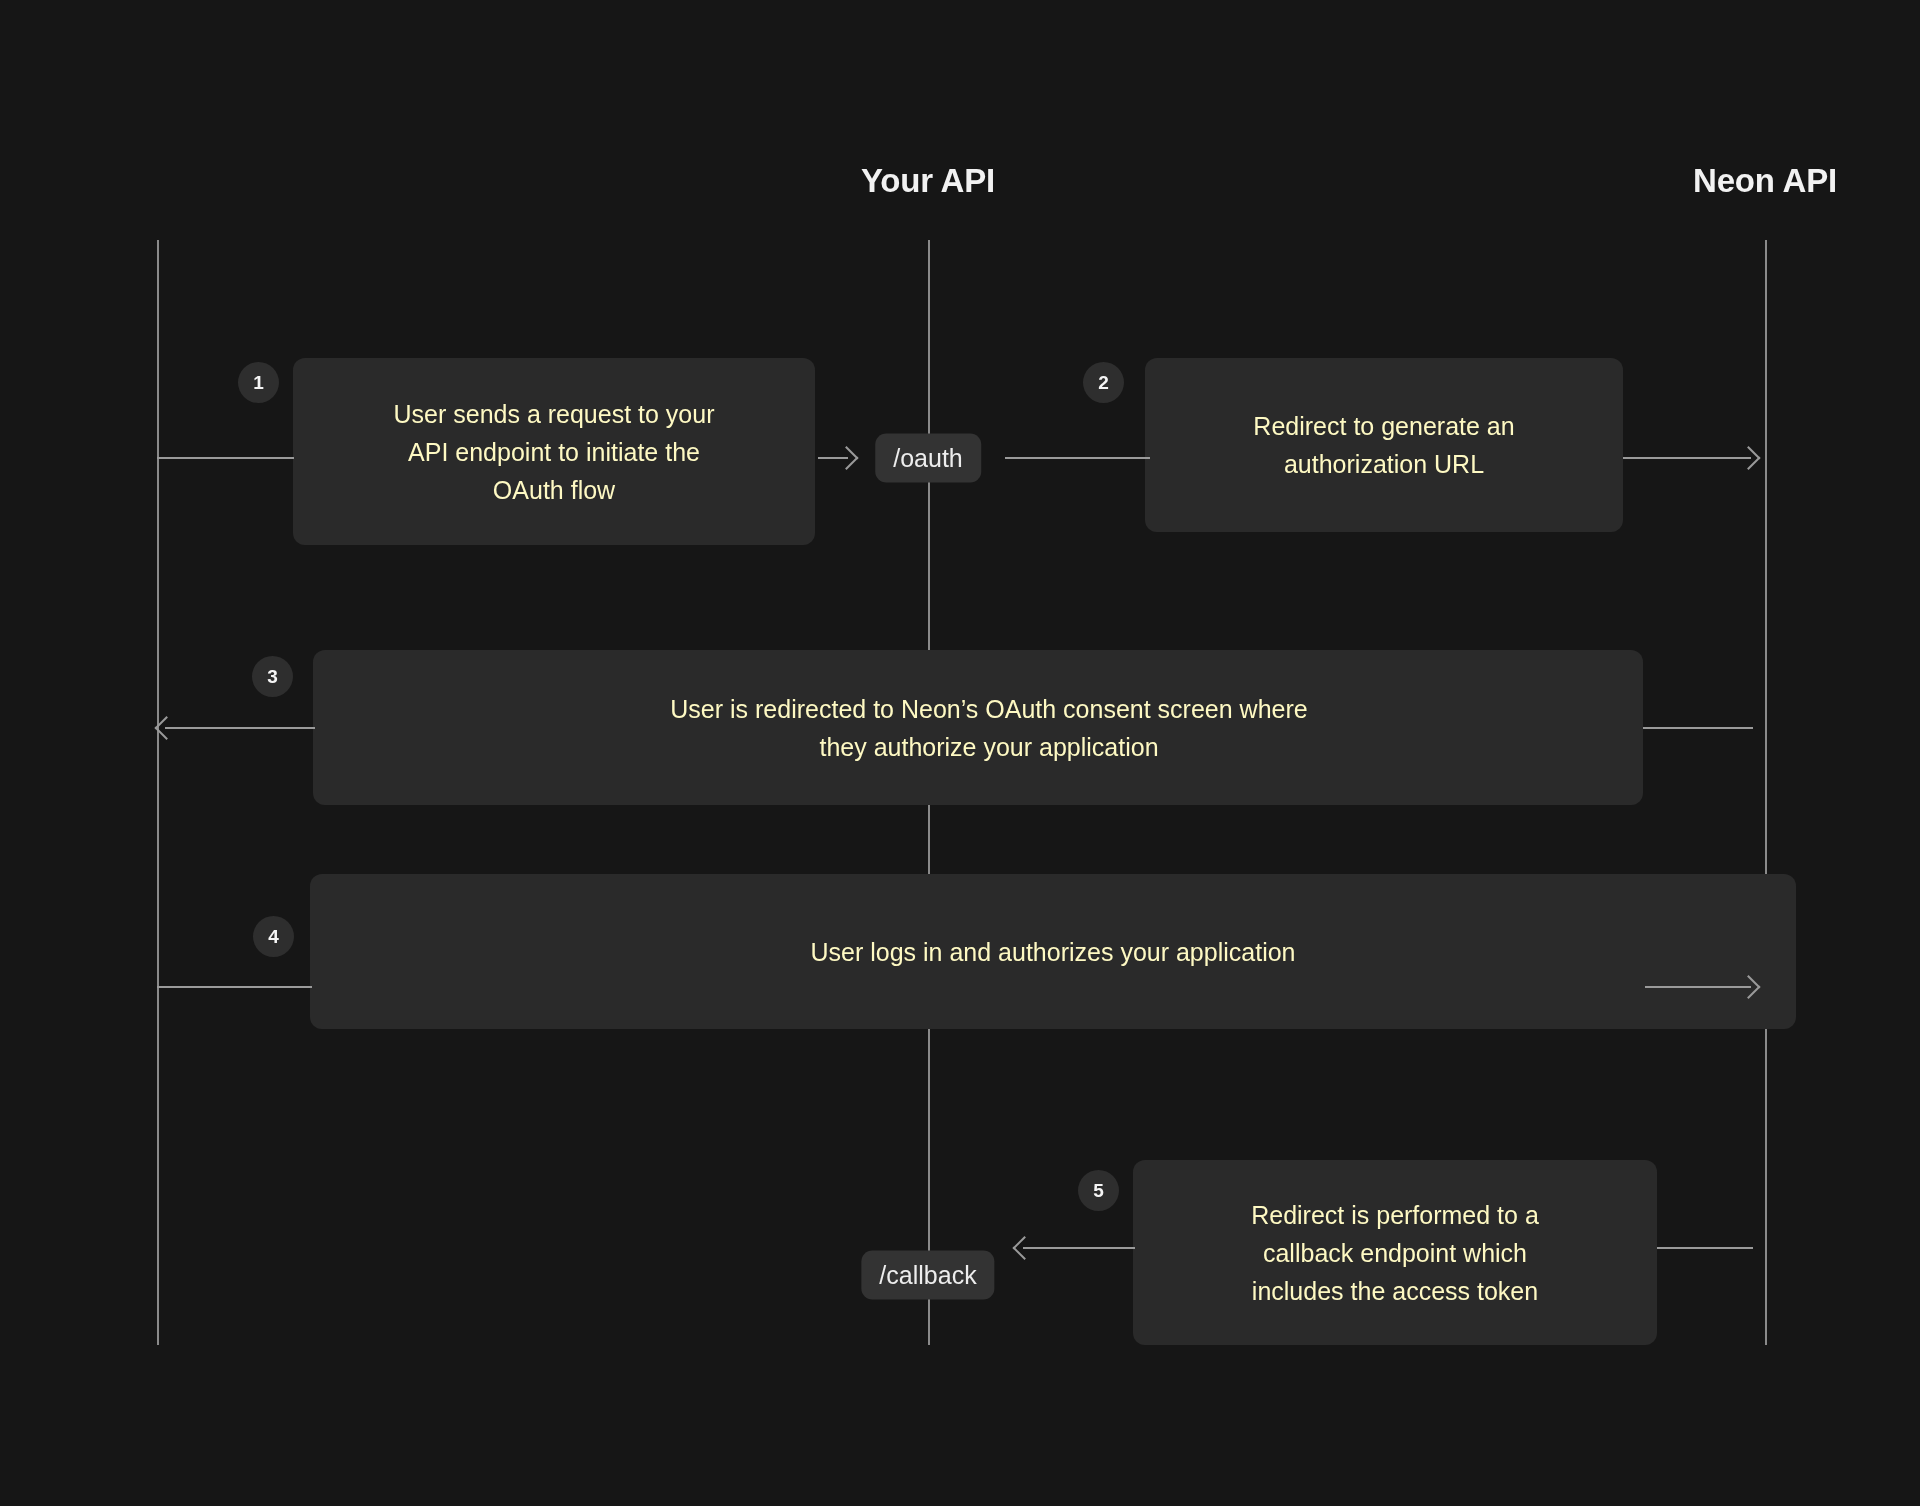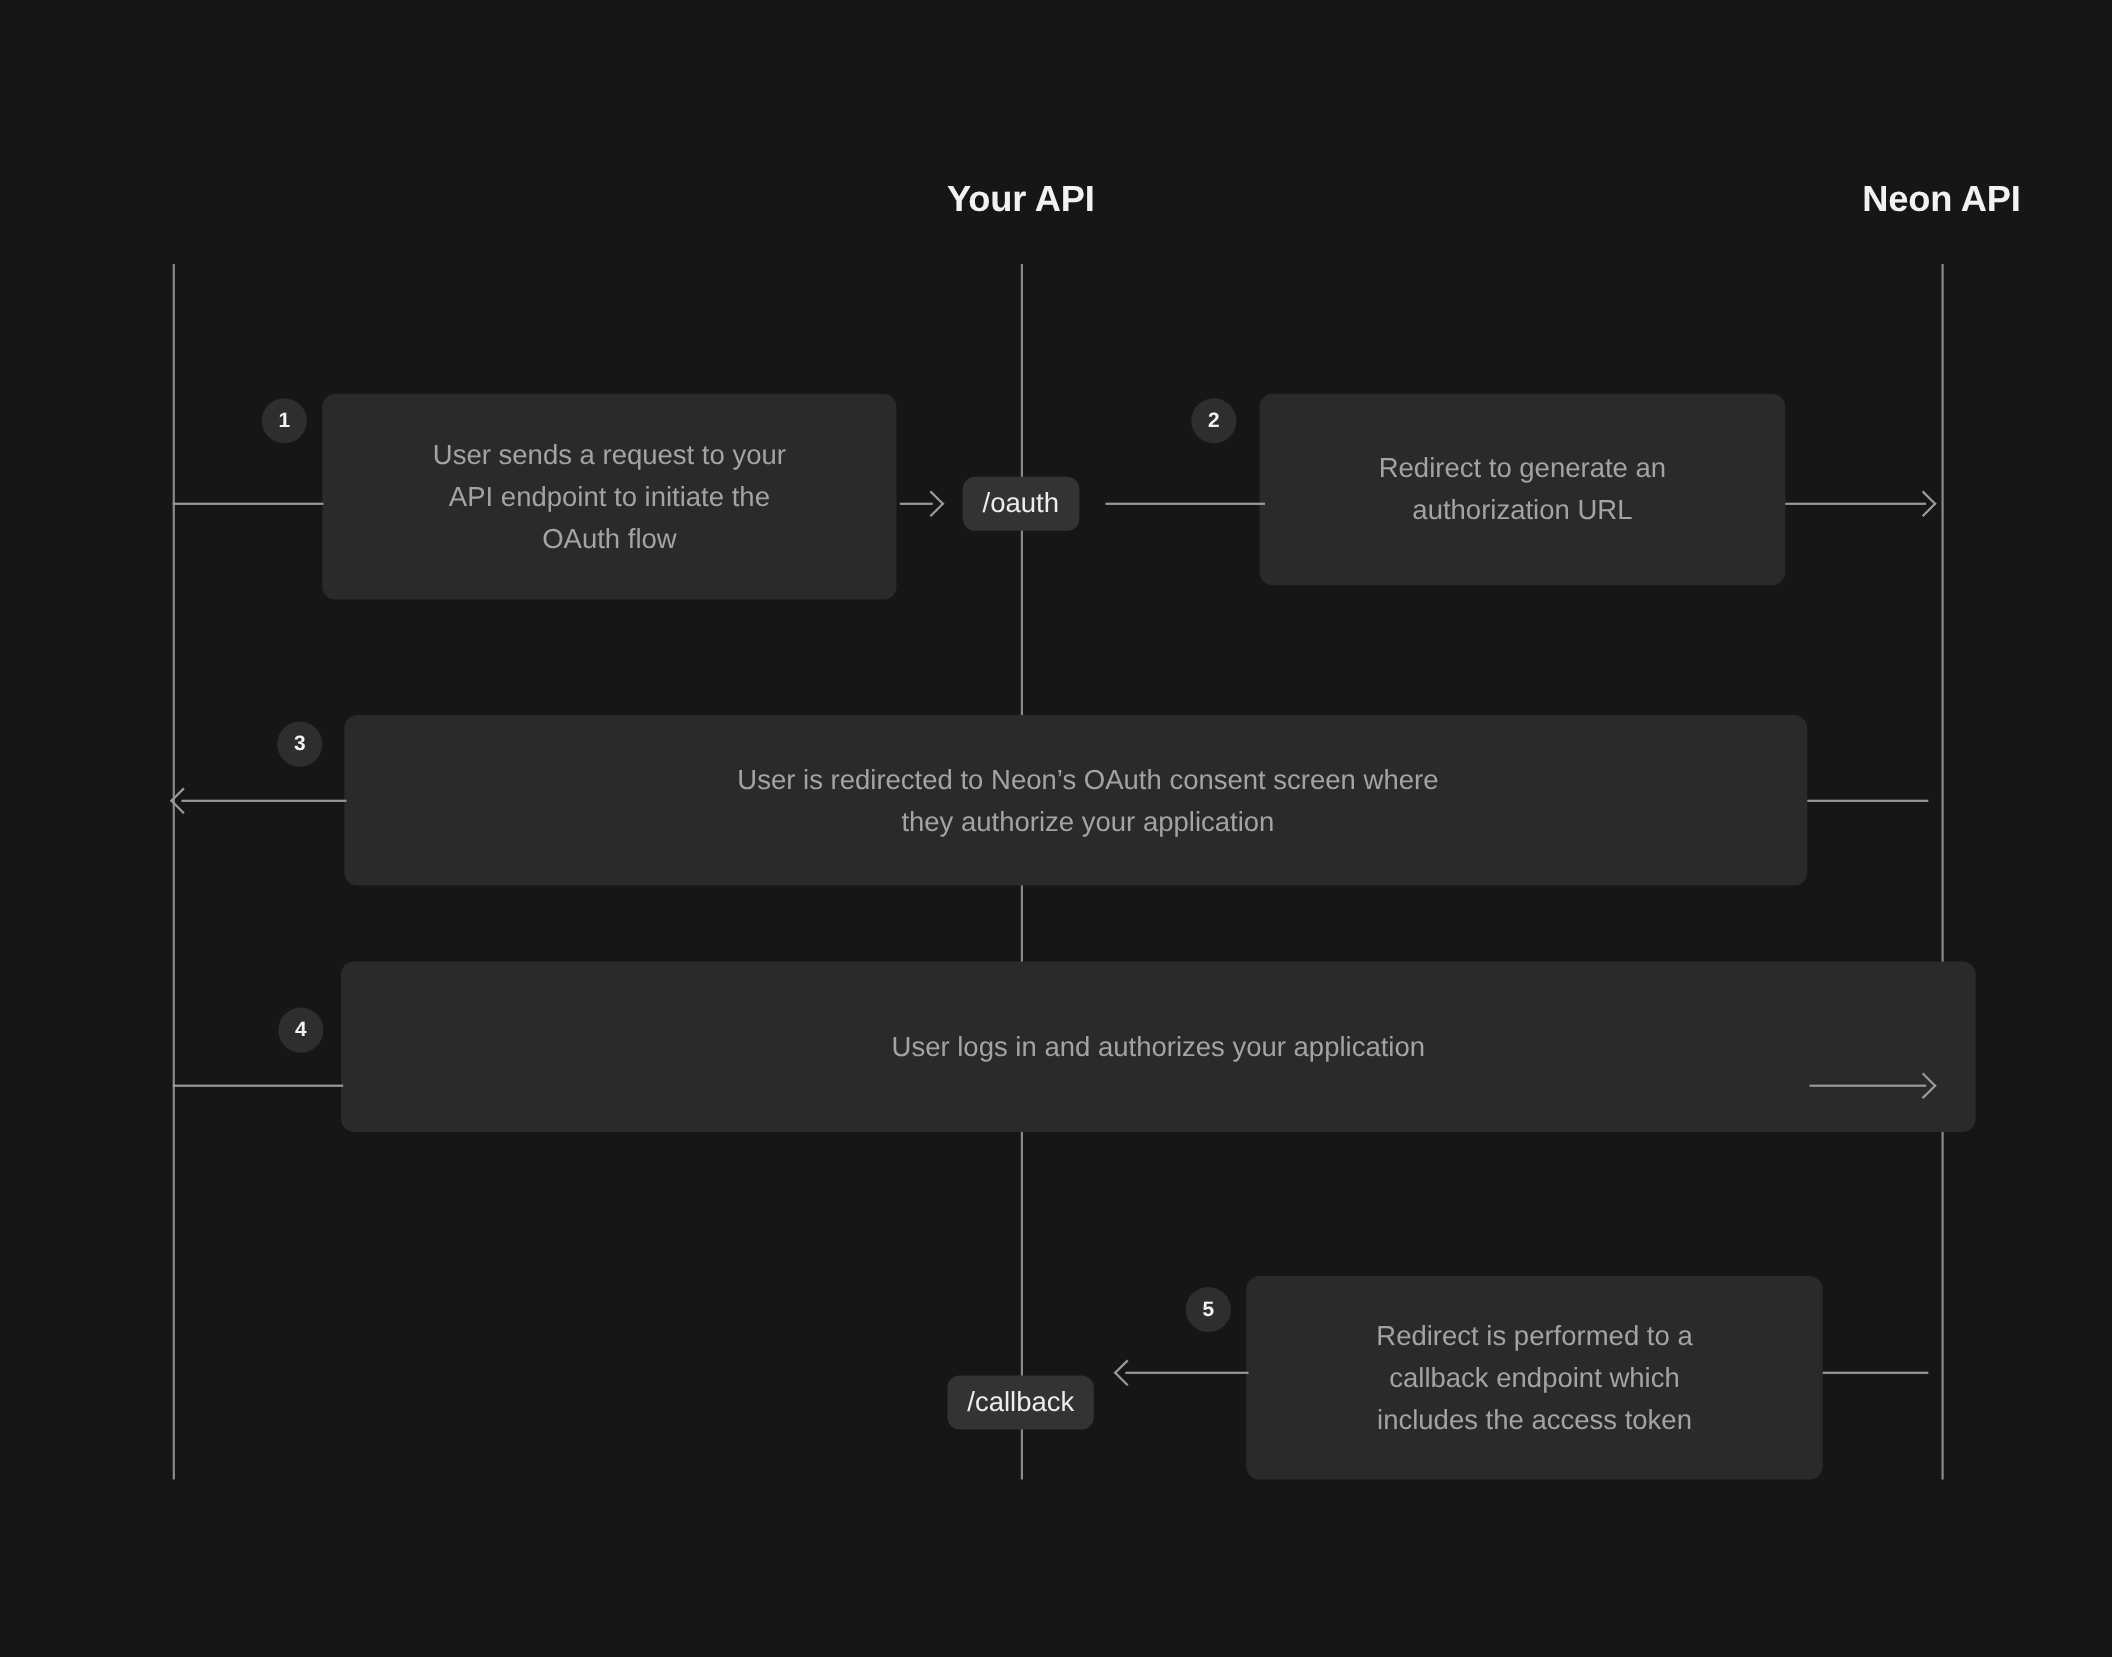--- a/index.html
+++ b/index.html
@@ -43,21 +43,21 @@
     position: absolute;
     background: #2a2a2a;
     border-radius: 12px;
     display: flex;
     align-items: center;
     justify-content: center;
     box-sizing: border-box;
     padding: 0 26px;
   }
   .step-text {
-    color: #a3a3a3;
+    color: #fef9c3;
     font-size: 25px;
     line-height: 1.52;
     text-align: center;
     font-weight: 400;
     white-space: pre-line;
   }
 
   
   .badge {
     position: absolute;

